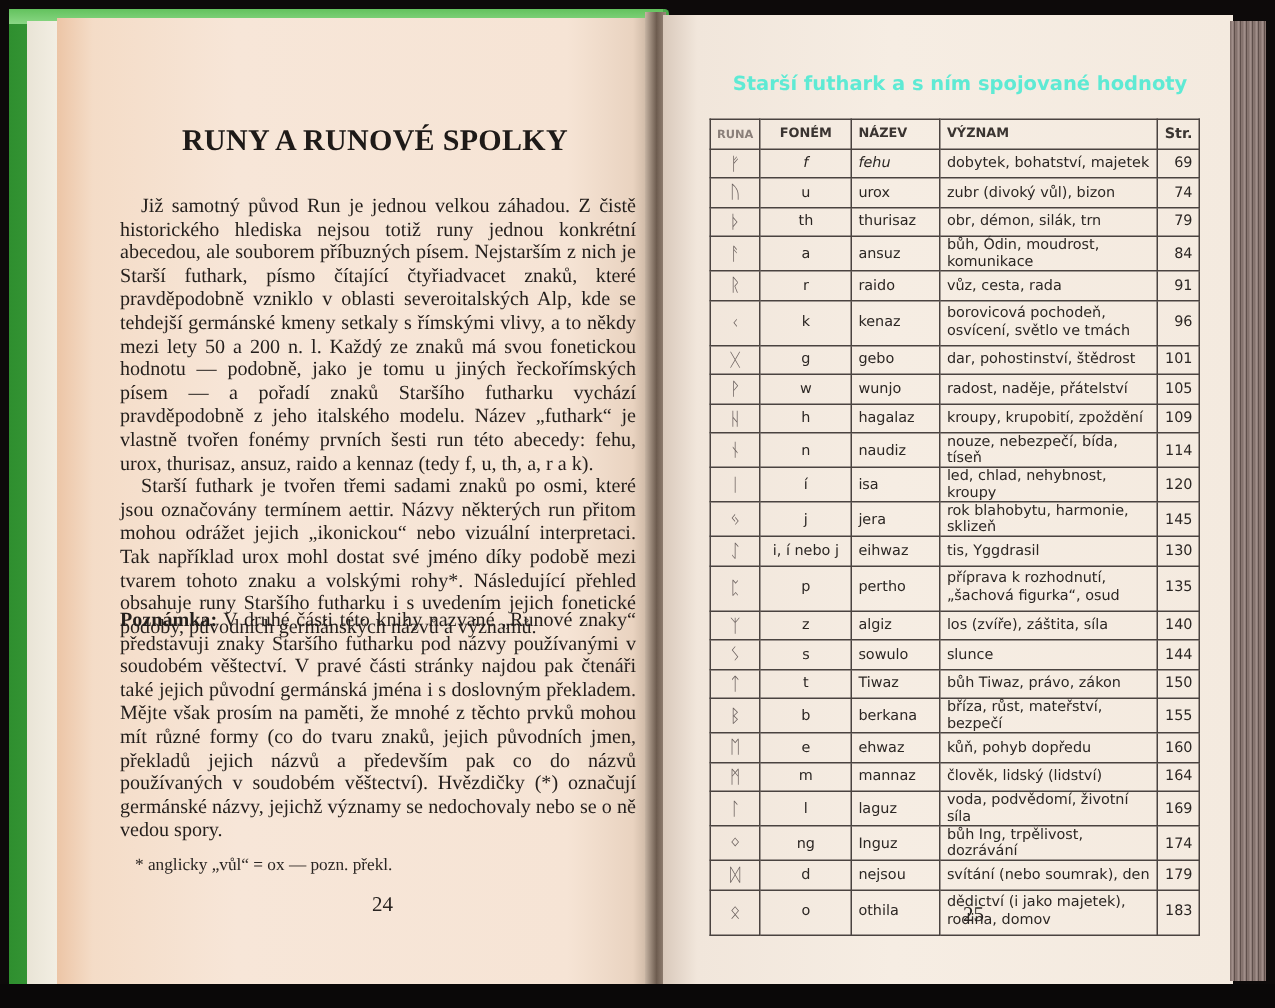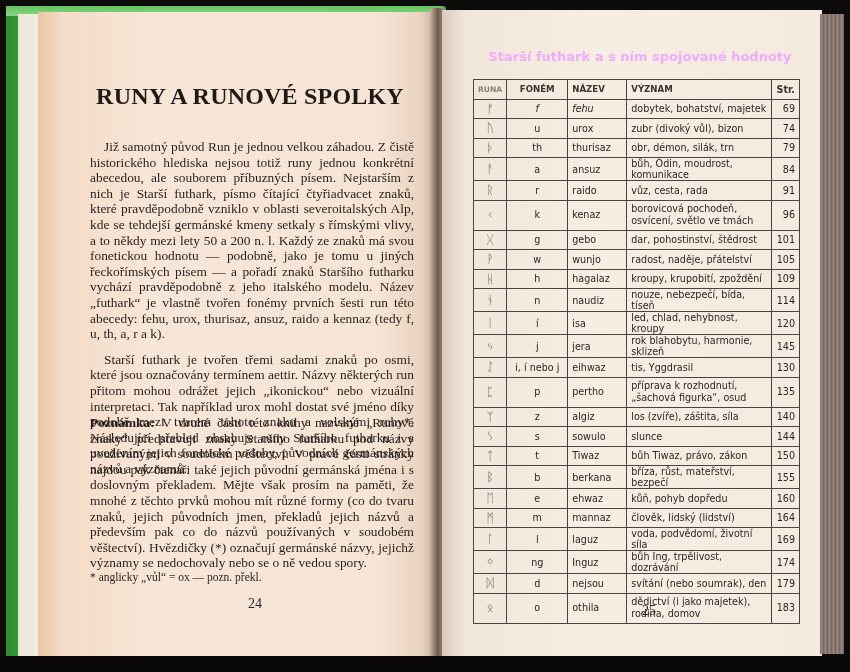--- a/index.html
+++ b/index.html
@@ -39,48 +39,48 @@
     background: repeating-linear-gradient(90deg, #7d6b66 0px, #a89590 2px, #5f4f4b 3px, #9b8781 4px);
   }
   .bottom-shadow {
     position: absolute; left: 0; top: 656px; width: 850px; height: 16px;
     background: #0a0808;
   }
 
   
   .chapter-title {
     position: absolute; left: 80px; top: 83px; width: 340px;
-    text-align: center; font-size: 24px; font-weight: bold;
+    text-align: center; font-size: 20px; font-weight: bold;
     color: #1e1a18; letter-spacing: 0.2px;
   }
   .body-text {
     position: absolute; left: 80px; width: 344px;
     font-size: 13.4px; line-height: 15.6px; color: #241f1c;
     text-align: justify;
   }
-  .body-text p { margin: 10px; text-indent: 14px; }
+  .body-text p { margin: 0; text-indent: 14px; }
   .p1 { top: 129px; }
   .note { top: 405px; }
   .note p { text-indent: 0; }
   .note b { font-weight: bold; }
   .footnote {
     position: absolute; left: 90px; top: 571px;
     font-size: 11.5px; color: #2a2522;
   }
   .page-num {
     position: absolute; font-size: 14px; color: #2a2522; font-family: Liberation Serif, serif;
   }
   .pn-left { left: 248px; top: 596px; }
   .pn-right { left: 642px; top: 603px; }
 
   
   .table-title {
     position: absolute; left: 470px; top: 49px; width: 340px; text-align: center;
     font-family: "DejaVu Sans", sans-serif; font-weight: bold; font-size: 13px;
-    color: #f0abfc;
+    color: #5eead4;
   }
   table.runes {
     position: absolute; left: 473px; top: 79px; width: 327px;
     border-collapse: collapse;
     font-family: "DejaVu Sans", sans-serif; font-size: 9.6px; color: #2b2623;
   }
   table.runes th, table.runes td {
     border: 1px solid #4a4340;
     padding: 0 4px;
     height: 18.5px;

